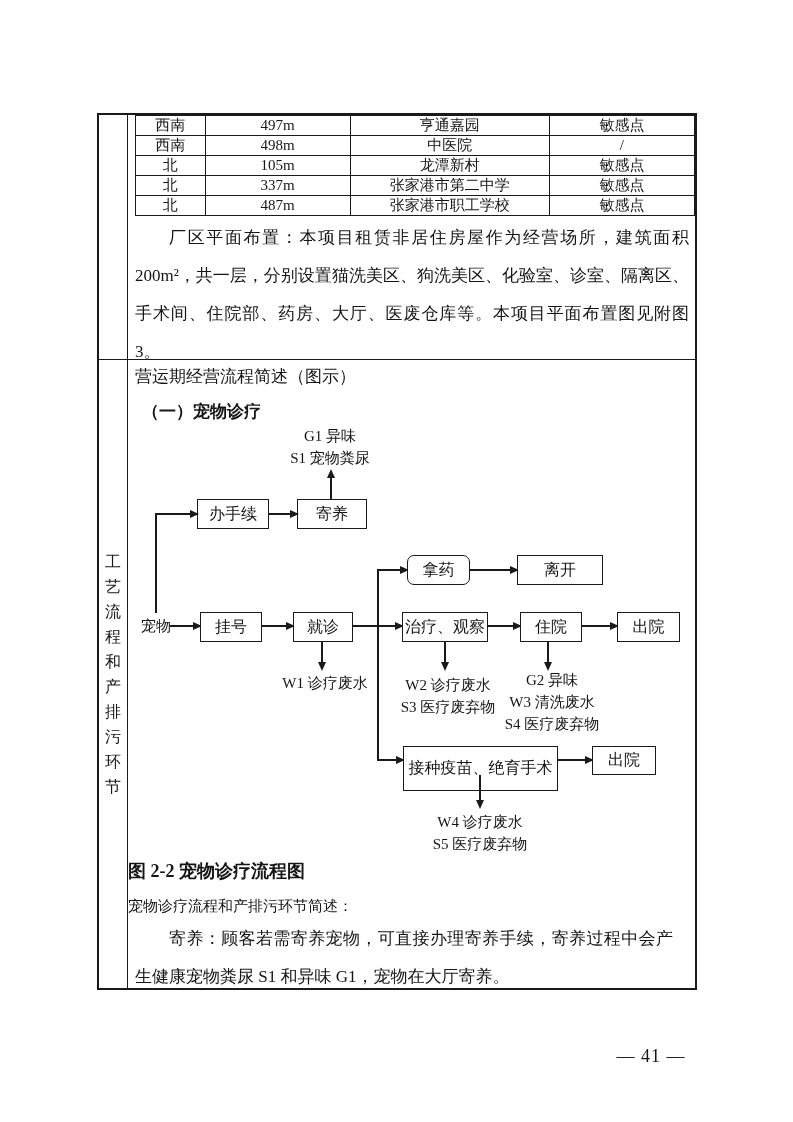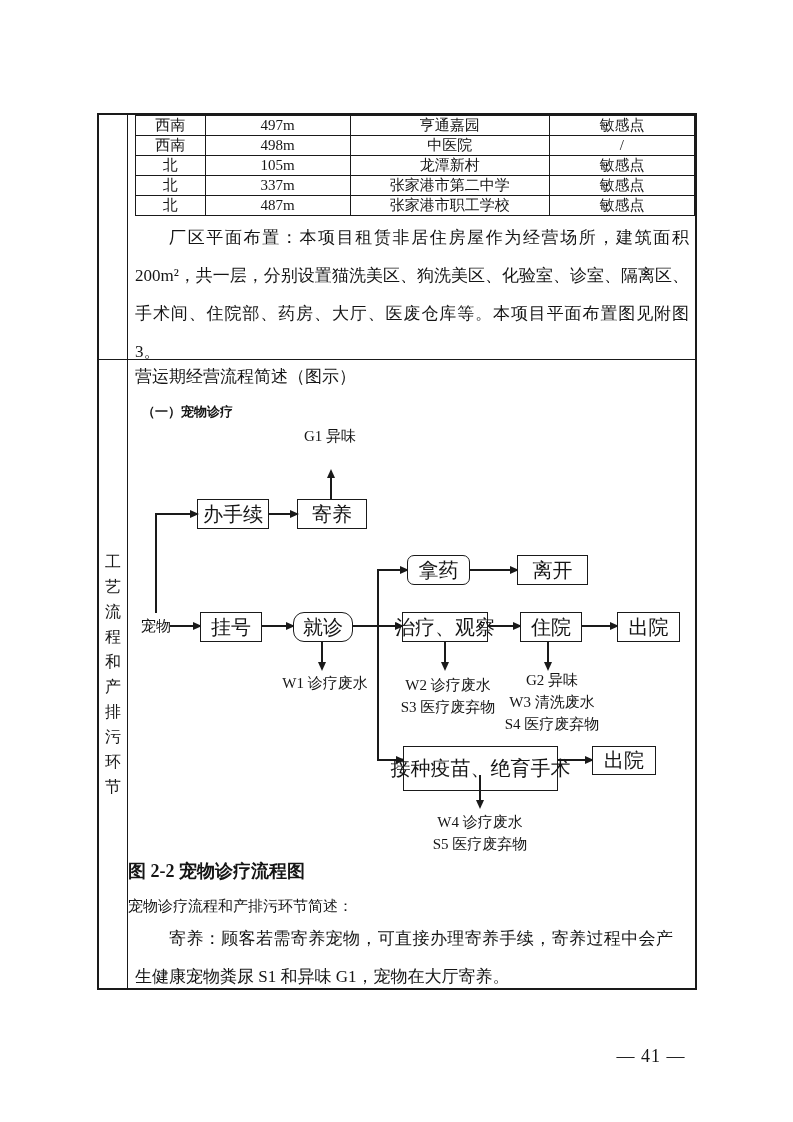--- a/index.html
+++ b/index.html
@@ -21,26 +21,26 @@
     font-size:16px;line-height:25px;}
   
   table.pts{border-collapse:collapse;margin-left:7px;width:calc(100% - 7px);
     table-layout:fixed;font-size:15px;}
   table.pts td{border:1px solid #1a1a1a;height:19px;text-align:center;
     padding:0 2px;overflow:hidden;white-space:nowrap;}
   .c1{width:12%;} .c2{width:26%;} .c3{width:36%;} .c4{width:26%;border-radius:10px;}
   .para{font-size:17px;line-height:38px;text-align:justify;text-indent:2em;
     margin:3px 6px 0 7px;}
   .heading{font-size:17px;line-height:23px;margin:5px 6px 0 7px;}
-  .subheading{font-size:13px;line-height:23px;font-weight:bold;margin:12px 0 0 14px;font-family:Liberation Serif, serif;}
+  .subheading{font-size:17px;line-height:23px;font-weight:bold;margin:12px 0 0 14px;font-family:Liberation Serif, serif;}
   
   .flow{position:relative;height:432px;width:100%;}
   .fbox{position:absolute;border:1.5px solid #1a1a1a;background:#fff;
     display:flex;align-items:center;justify-content:center;
-    font-size:20px;box-sizing:border-box;white-space:nowrap;}
+    font-size:16px;box-sizing:border-box;white-space:nowrap;}
   .ftext{position:absolute;font-size:15px;white-space:nowrap;}
   .flabel{position:absolute;width:180px;text-align:center;font-size:15px;line-height:22px;}
   .flabel div{white-space:nowrap;}
   .hl{position:absolute;height:2px;background:#1a1a1a;}
   .vl{position:absolute;width:2px;background:#1a1a1a;}
   .ar::after{content:"";position:absolute;right:-2px;top:1px;transform:translateY(-50%);
     border-left:9px solid #1a1a1a;border-top:4px solid transparent;border-bottom:4px solid transparent;}
   .au::after{content:"";position:absolute;top:-2px;left:1px;transform:translateX(-50%);
     border-bottom:9px solid #1a1a1a;border-left:4px solid transparent;border-right:4px solid transparent;}
   .ad::after{content:"";position:absolute;bottom:-2px;left:1px;transform:translateX(-50%);
@@ -111,51 +111,52 @@
     </div>
 
   <div class="cell" style="position:relative;">
     <div class="heading">营运期经营流程简述（图示）</div>
     <div class="subheading">（一）宠物诊疗</div>
 
     <div class="flow">
 
       <div class="flabel" style="left:112px;top:2px;">
         <div>G1 异味</div>
+        <div>S1 宠物粪尿</div>
       </div>
       <div class="vl au" style="left:202px;top:48px;height:28px;"></div>
 
       <div class="fbox" style="left:69px;top:76px;width:72px;height:30px;">
           <span>办手续</span>
         </div>
       <div class="fbox" style="left:169px;top:76px;width:70px;height:30px;">
           <span>寄养</span>
         </div>
       <div class="hl ar" style="left:27px;top:90px;width:42px;"></div>
       <div class="hl ar" style="left:141px;top:90px;width:28px;"></div>
       <div class="vl" style="left:27px;top:91px;height:99px;"></div>
 
       <div class="ftext" style="left:6px;top:194px;width:44px;text-align:center;">宠物</div>
       <div class="hl ar" style="left:42px;top:202px;width:30px;"></div>
       <div class="fbox" style="left:72px;top:189px;width:62px;height:30px;">
           <span>挂号</span>
         </div>
       <div class="hl ar" style="left:134px;top:202px;width:31px;"></div>
-      <div class="fbox" style="left:165px;top:189px;width:60px;height:30px;border-radius:11px;">
+      <div class="fbox" style="left:165px;top:189px;width:60px;height:30px;">
           <span>就诊</span>
         </div>
       <div class="hl ar" style="left:225px;top:202px;width:49px;"></div>
 
       <div class="vl" style="left:249px;top:146px;height:192px;"></div>
       <div class="hl ar" style="left:249px;top:146px;width:30px;"></div>
       <div class="fbox" style="left:279px;top:132px;width:63px;height:30px;border-radius:7px;">
           <span>拿药</span>
         </div>
       <div class="hl ar" style="left:342px;top:146px;width:47px;"></div>
-      <div class="fbox" style="left:389px;top:132px;width:71px;height:30px;">
+      <div class="fbox" style="left:389px;top:132px;width:86px;height:30px;">
           <span>离开</span>
         </div>
 
       <div class="fbox" style="left:274px;top:189px;width:86px;height:30px;">
           <span>治疗、观察</span>
         </div>
       <div class="hl ar" style="left:360px;top:202px;width:32px;"></div>
       <div class="fbox" style="left:392px;top:189px;width:62px;height:30px;">
           <span>住院</span>
         </div>

